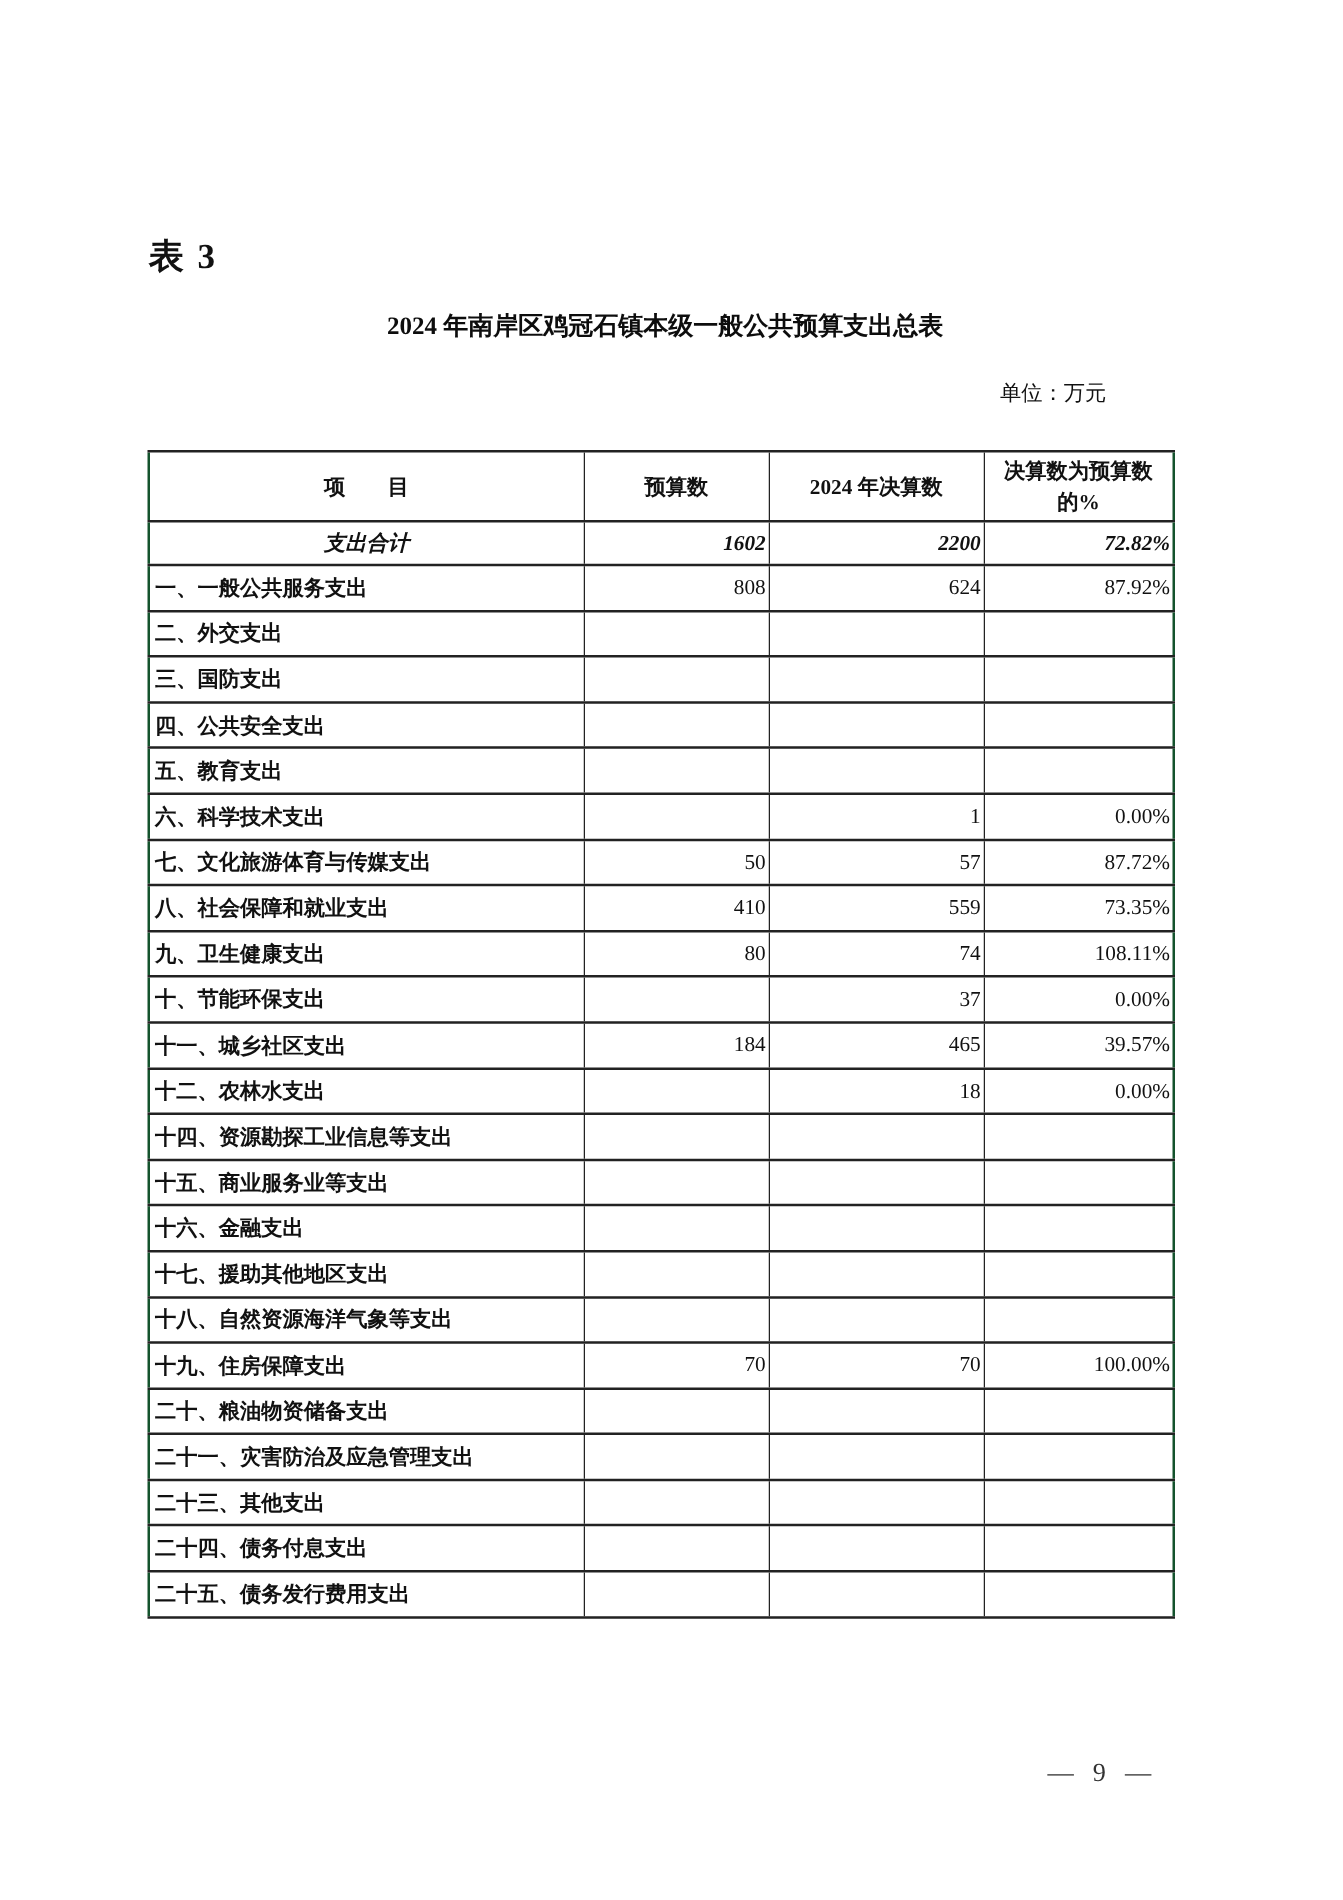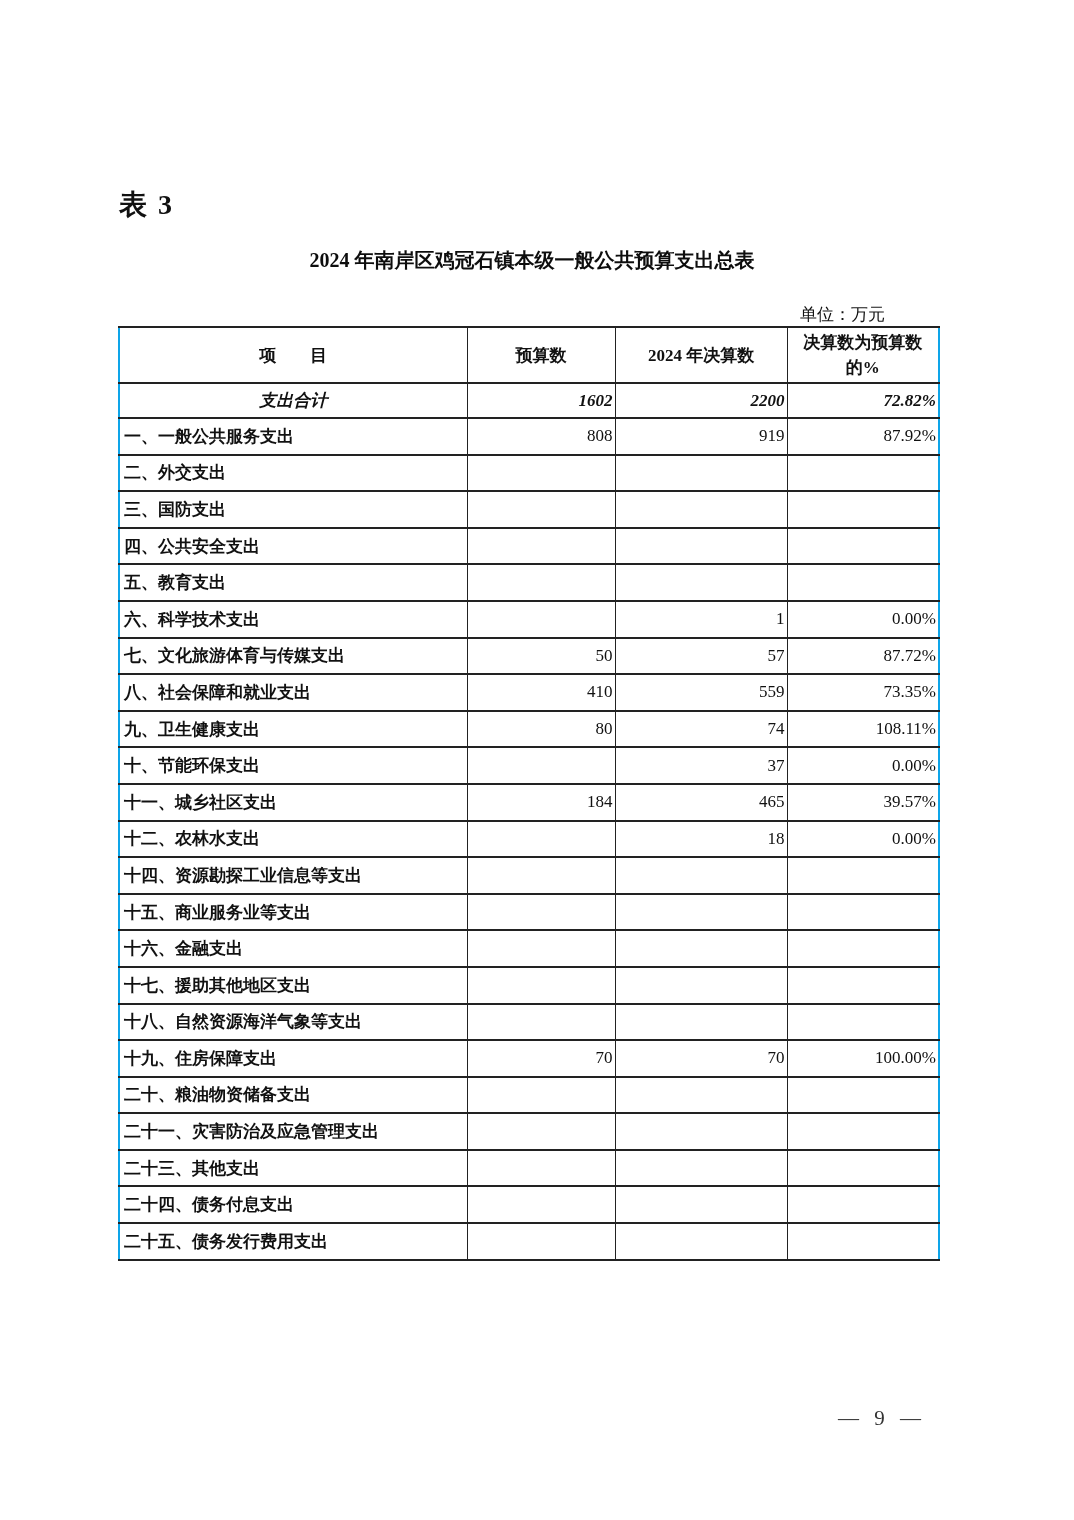--- a/index.html
+++ b/index.html
@@ -34,25 +34,25 @@
   .unit-note {
     position: absolute;
     left: 788px;
     top: 303px;
     font-size: 17px;
     margin-left: 12px;
   }
   table.budget-table {
     position: absolute;
     left: 118px;
-    top: 326px;
+    top: 360px;
     width: 820px;
     border-collapse: collapse;
     table-layout: fixed;
-    border: 2px solid #0ea5e9;
+    border: 2px solid #14532d;
   }
   .col-item   { width: 348px; }
   .col-budget { width: 148px; }
   .col-final  { width: 172px; }
   .col-pct    { width: 152px; }
   .budget-table th, .budget-table td {
     border-left: 1px solid #222222;
     border-right: 1px solid #222222;
     border-top: 2px solid #222222;
     border-bottom: 2px solid #222222;
@@ -111,21 +111,21 @@
     <tbody>
       <tr class="row-total">
         <td class="c-label">支出合计</td>
         <td class="c-num">1602</td>
         <td class="c-num">2200</td>
         <td class="c-num">72.82%</td>
       </tr>
     <tr>
     <td class="c-label">一、一般公共服务支出</td>
     <td class="c-num">808</td>
-    <td class="c-num">919</td>
+    <td class="c-num">624</td>
     <td class="c-num">87.92%</td>
   </tr>
         <tr>
     <td class="c-label">二、外交支出</td>
     <td class="c-num"></td>
     <td class="c-num"></td>
     <td class="c-num"></td>
   </tr>
         <tr>
     <td class="c-label">三、国防支出</td>

